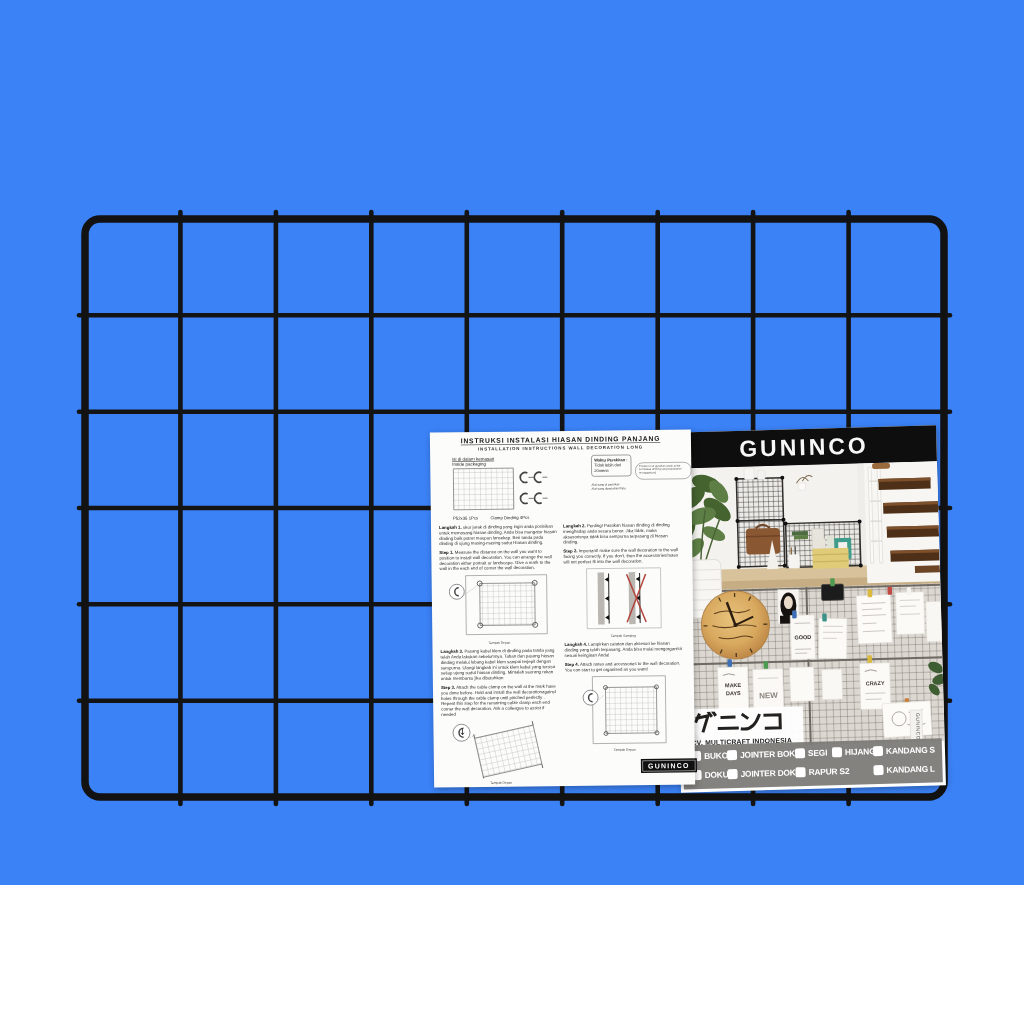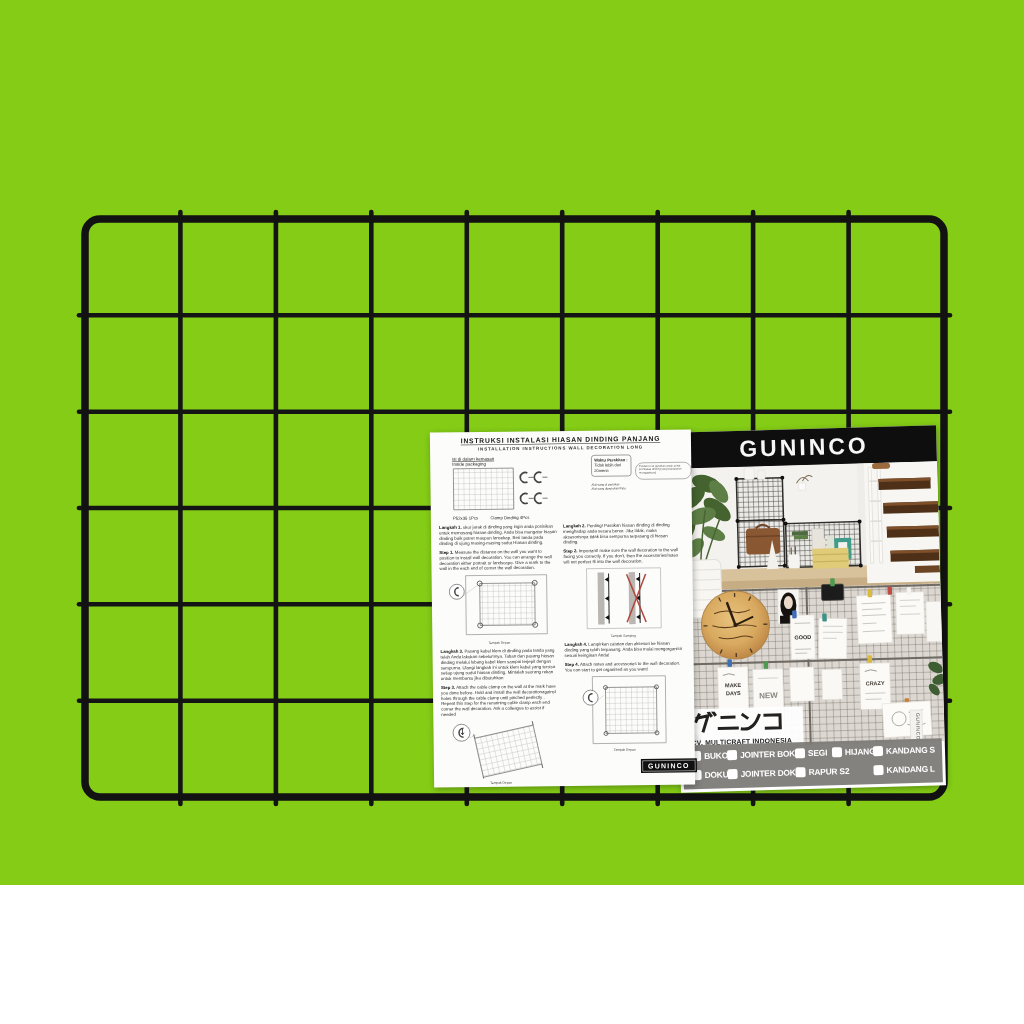--- a/index.html
+++ b/index.html
@@ -1,16 +1,16 @@
 <!DOCTYPE html>
 <html><head>
 <meta charset="utf-8">
 <style>
   html,body{margin:0;padding:0;background:#ffffff;}
-  #stage{position:relative;width:1024px;height:885px;background:#84cc16;overflow:hidden;
+  #stage{position:relative;width:1024px;height:885px;background:#3b82f6;overflow:hidden;
          font-family:"Liberation Sans", sans-serif;}
   
   #grid-svg{position:absolute;left:0;top:0;z-index:1;}
   
   .sheet{position:absolute;left:432px;top:431px;width:261px;height:355px;z-index:3;
          background:#fcfcfb;box-shadow:1px 2px 6px rgba(0,0,0,.30);transform:rotate(-0.7deg);
          transform-origin:50% 50%;}
   .sheet-inner{width:522px;height:710px;transform:scale(.5);transform-origin:0 0;color:#222;}
   .sh-head{text-align:center;padding-top:10px;}
   .sh-title{font-size:13.5px;font-weight:bold;letter-spacing:1.6px;color:#141414;

